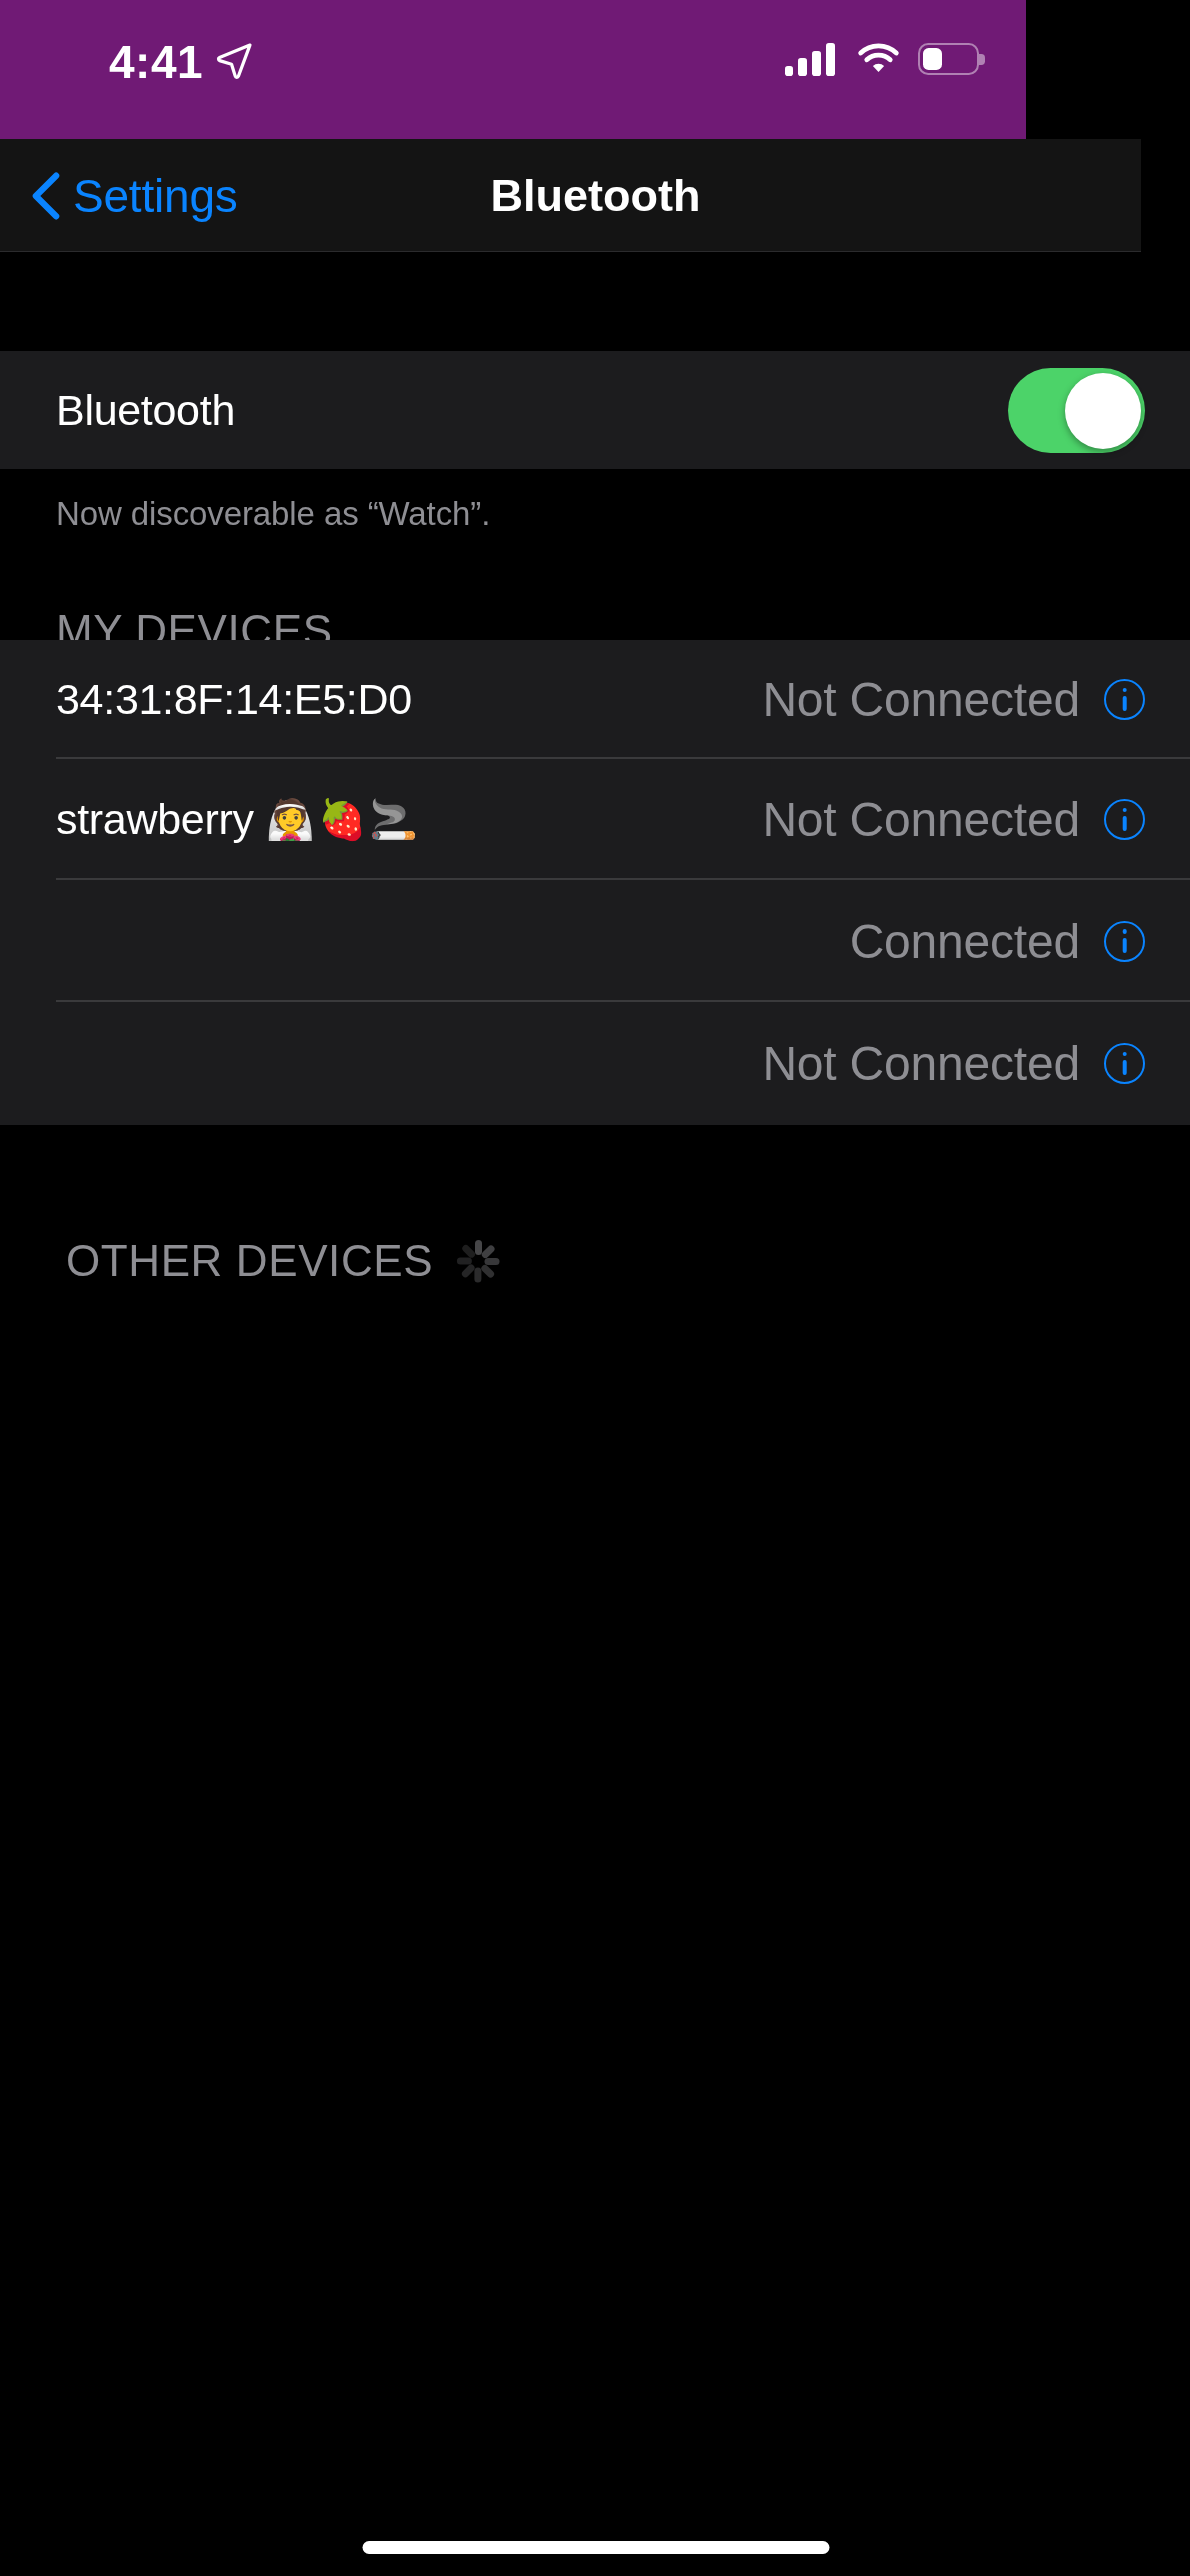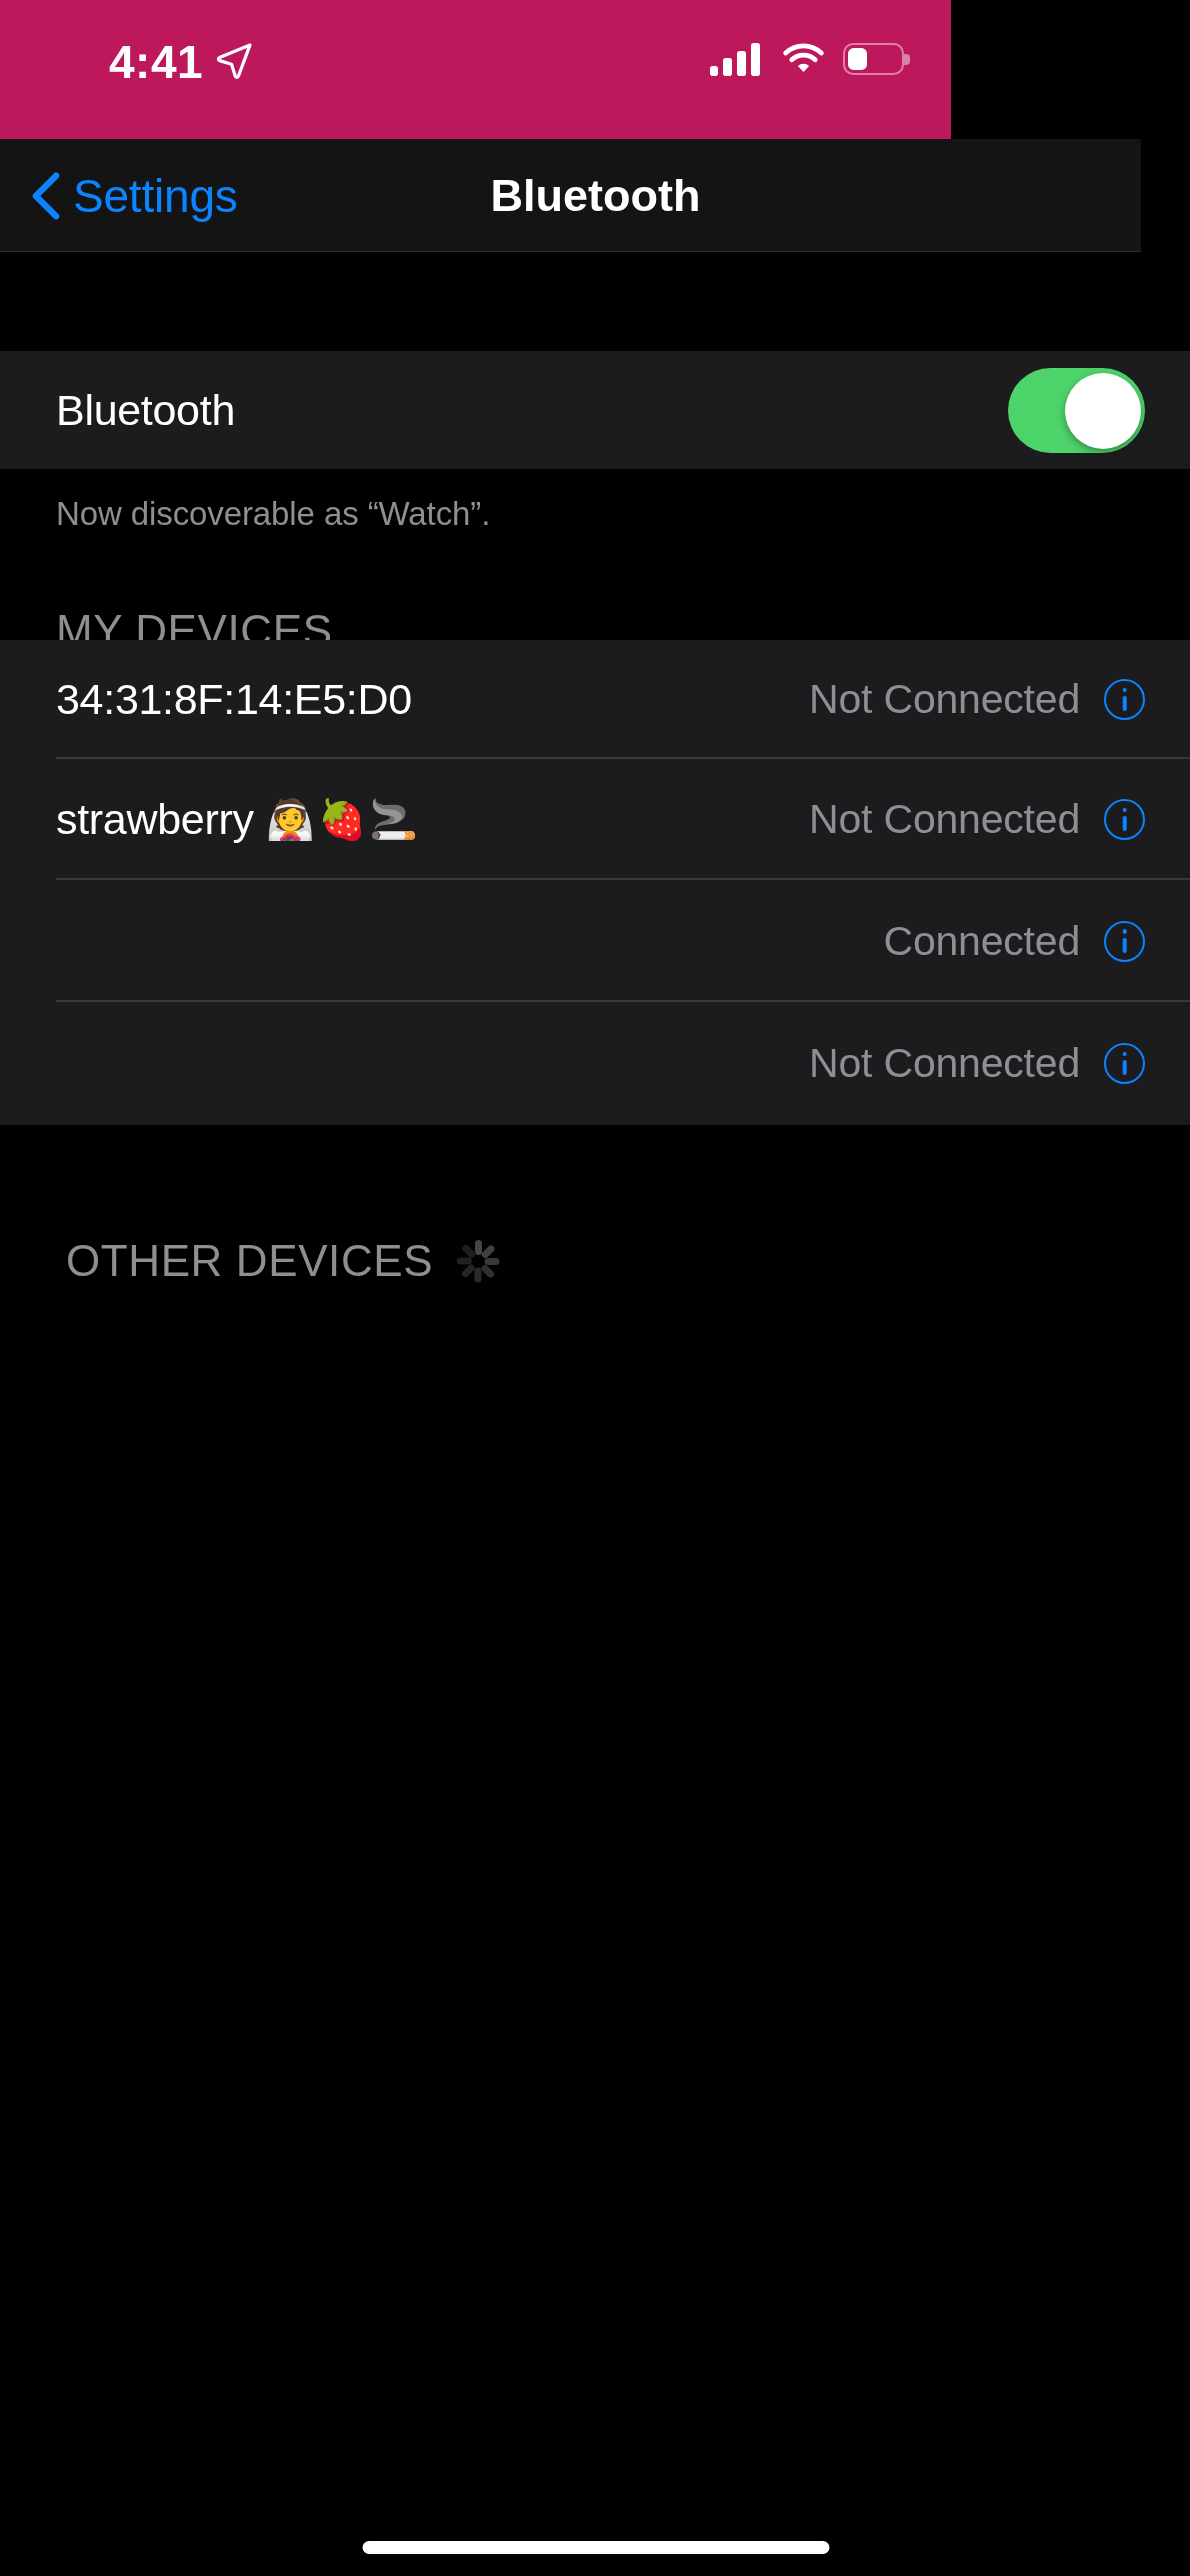--- a/index.html
+++ b/index.html
@@ -6,21 +6,21 @@
   html, body {
     width:1191px; height:2576px;
     background:#000;
     font-family:"Liberation Sans", sans-serif;
     overflow:hidden;
     -webkit-font-smoothing:antialiased;
   }
   #screen { position:relative; width:1191px; height:2576px; background:#000; }
 
   
-  .statusbar { position:absolute; top:0; left:0; width:951px; height:139px; background:#be185d;padding-left:24px; }
+  .statusbar { position:absolute; top:0; left:0; width:1026px; height:139px; background:#701a75;padding-left:24px; }
   .sb-time {
     position:absolute; left:109px; top:35px;
     font-size:46px; font-weight:600; color:#fff; letter-spacing:0.5px;
   }
   .sb-loc { position:absolute; left:215px; top:41px; width:39px; height:39px; }
   .sb-right { position:absolute; right:41px; top:43px; display:flex; align-items:center; gap:0px; }
   .sig { display:flex; align-items:flex-end; gap:5.6px; height:33px; margin-right:22px; }
   .sig i { display:block; width:8.3px; background:#fff; border-radius:2.8px; }
   .sig i:nth-child(1){ height:10.2px; }
   .sig i:nth-child(2){ height:17.6px; }
@@ -68,21 +68,21 @@
     position:relative; width:100%;
     display:flex; align-items:center;
     padding:0 46px 0 56px;
   }
   .row-sep::after {
     content:""; position:absolute; left:56px; right:0; bottom:0;
     height:1.9px; background:#3a3a3c;
   }
   .row-label { font-size:43px; color:#fff; letter-spacing:-0.3px; white-space:nowrap; }
   .row-spacer { flex:1 1 auto; }
-  .row-status { font-size:41px; color:#8e8e93; letter-spacing:-0.2px; white-space:nowrap; margin-right:24px; }
+  .row-status { font-size:48px; color:#8e8e93; letter-spacing:-0.2px; white-space:nowrap; margin-right:24px; }
 
   
   .switch {
     width:137px; height:85px; border-radius:43px; background:#4cd369;
     position:relative; flex:0 0 auto; cursor:pointer;
   }
   .switch .knob {
     position:absolute; top:4.6px; left:57px; width:76px; height:76px;
     border-radius:50%; background:#fff; box-shadow:0 2.8px 7.4px rgba(0,0,0,0.35);
   }

